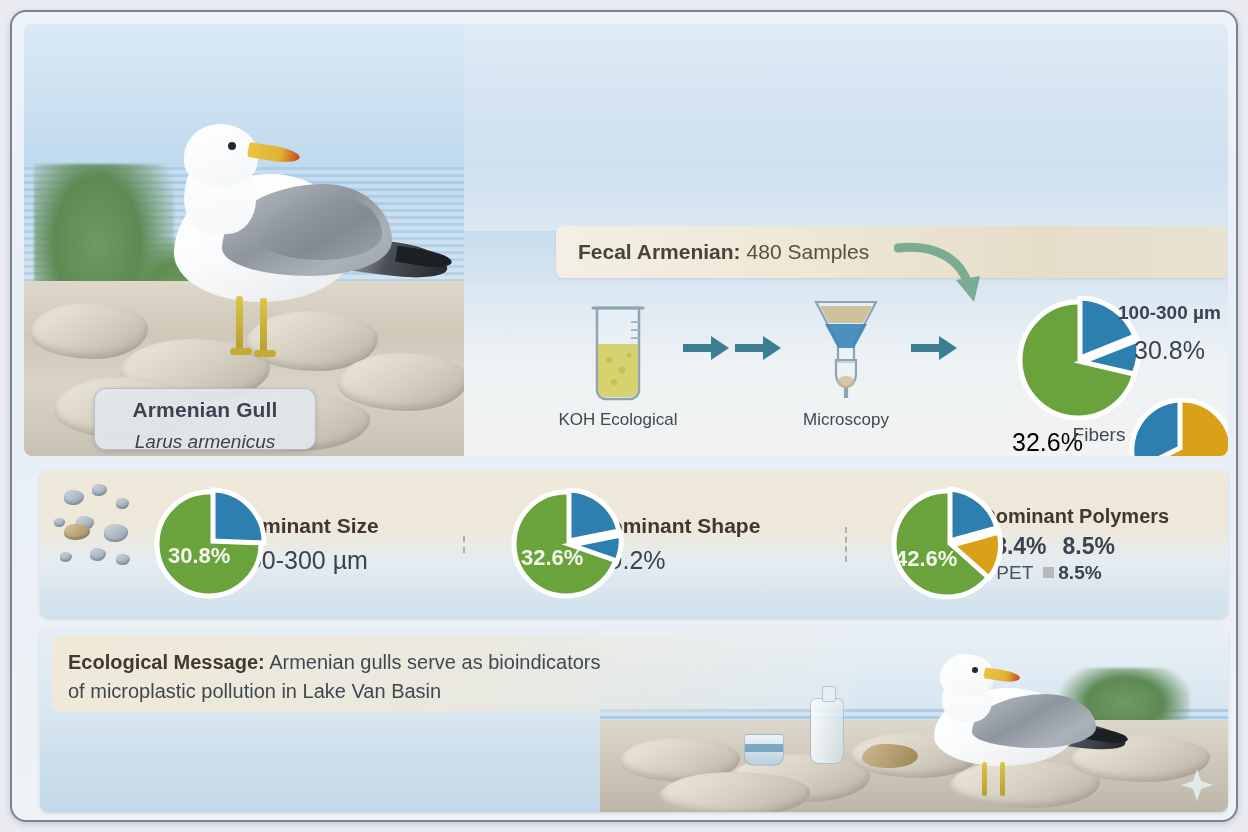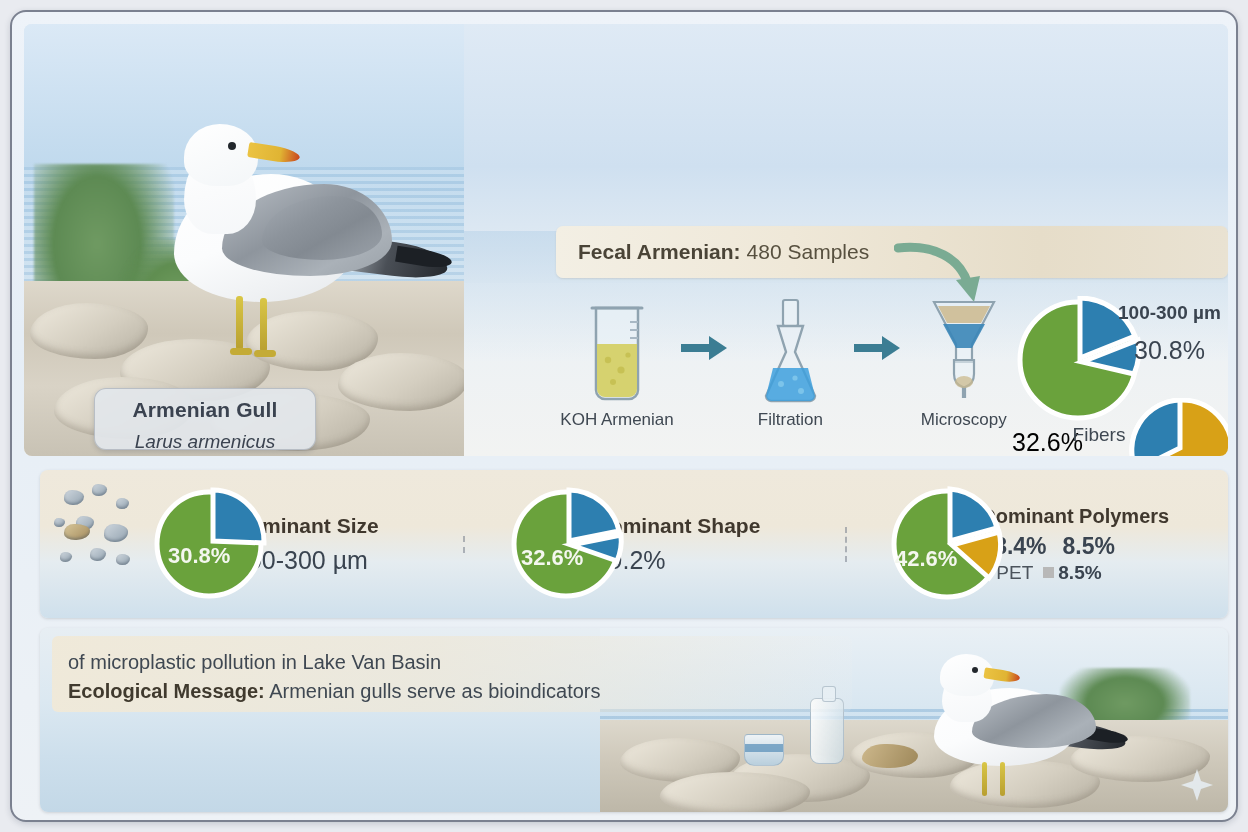--- a/index.html
+++ b/index.html
@@ -228,42 +228,29 @@
             <path d="M16 8 h42 v82 a9 9 0 0 1 -9 9 h-24 a9 9 0 0 1 -9 -9 z" fill="rgba(233,241,246,.6)" stroke="#8fa3b0" stroke-width="2.5"></path>
             <path d="M17 44 h40 v45 a8 8 0 0 1 -8 8 h-24 a8 8 0 0 1 -8 -8 z" fill="#d4cf63" opacity=".92"></path>
             <circle cx="28" cy="60" r="3.2" fill="#c3bd4d" opacity=".8"></circle>
             <circle cx="41" cy="70" r="3.6" fill="#c3bd4d" opacity=".8"></circle>
             <circle cx="33" cy="82" r="3" fill="#c3bd4d" opacity=".8"></circle>
             <circle cx="48" cy="55" r="2.6" fill="#c3bd4d" opacity=".8"></circle>
             <path d="M12 8 h50" stroke="#8fa3b0" stroke-width="3" stroke-linecap="round" fill="none"></path>
             <path d="M50 22 h8 M50 30 h8 M50 38 h8" stroke="#a8b8c4" stroke-width="2"></path>
           </svg>
         </div>
-        <div class="cap">KOH Armenian</div>
+        <div class="cap">KOH Ecological</div>
       </div>
 
       <div class="arrow-h">
         <svg width="46" height="26" viewBox="0 0 46 26">
           <path d="M0 9 h28 v-8 l18 12 l-18 12 v-8 h-28 z" fill="#3b7d93"></path>
         </svg>
       </div>
 
-      <div class="step">
-        <div class="art">
-          <svg width="74" height="108" viewBox="0 0 74 108">
-            <rect x="30" y="4" width="15" height="26" rx="2" fill="rgba(235,242,247,.7)" stroke="#8fa3b0" stroke-width="2.2"></rect>
-            <path d="M25 30 h25 l-8 26 l20 44 a6 6 0 0 1 -5 5 h-39 a6 6 0 0 1 -5 -5 l20 -44 z" fill="rgba(233,241,246,.55)" stroke="#8fa3b0" stroke-width="2.4"></path>
-            <path d="M20 72 l-7 28 a6 6 0 0 0 5 5 h39 a6 6 0 0 0 5 -5 l-7 -28 z" fill="#3ea0dd" opacity=".85"></path>
-            <circle cx="28" cy="88" r="3" fill="#7cc4ea"></circle>
-            <circle cx="42" cy="82" r="2.6" fill="#7cc4ea"></circle>
-            <circle cx="48" cy="95" r="3" fill="#7cc4ea"></circle>
-          </svg>
-        </div>
-        <div class="cap">Filtration</div>
-      </div>
 
       <div class="arrow-h">
         <svg width="46" height="26" viewBox="0 0 46 26">
           <path d="M0 9 h28 v-8 l18 12 l-18 12 v-8 h-28 z" fill="#3b7d93"></path>
         </svg>
       </div>
 
       <div class="step">
         <div class="art">
           <svg width="80" height="110" viewBox="0 0 80 110">
@@ -411,20 +398,20 @@
         <div class="g-leg" style="left:82px;top:112px;height:34px;width:5px;"></div>
         <div class="g-leg" style="left:100px;top:112px;height:34px;width:5px;"></div>
       </div>
 
       <svg class="sparkle" viewBox="0 0 34 34">
         <path d="M17 1 L21 13 L33 17 L21 21 L17 33 L13 21 L1 17 L13 13 Z" fill="rgba(235,244,252,.9)"></path>
       </svg>
     </div>
 
     <div id="msg-strip">
-      <div class="line">of microplastic pollution in Lake Van Basin</div>
       <div class="line">
         <span class="bold">Ecological Message:</span><span> Armenian gulls serve as bioindicators</span>
       </div>
+      <div class="line">of microplastic pollution in Lake Van Basin</div>
     </div>
   </div>
 
 </div>
 
 </body></html>

